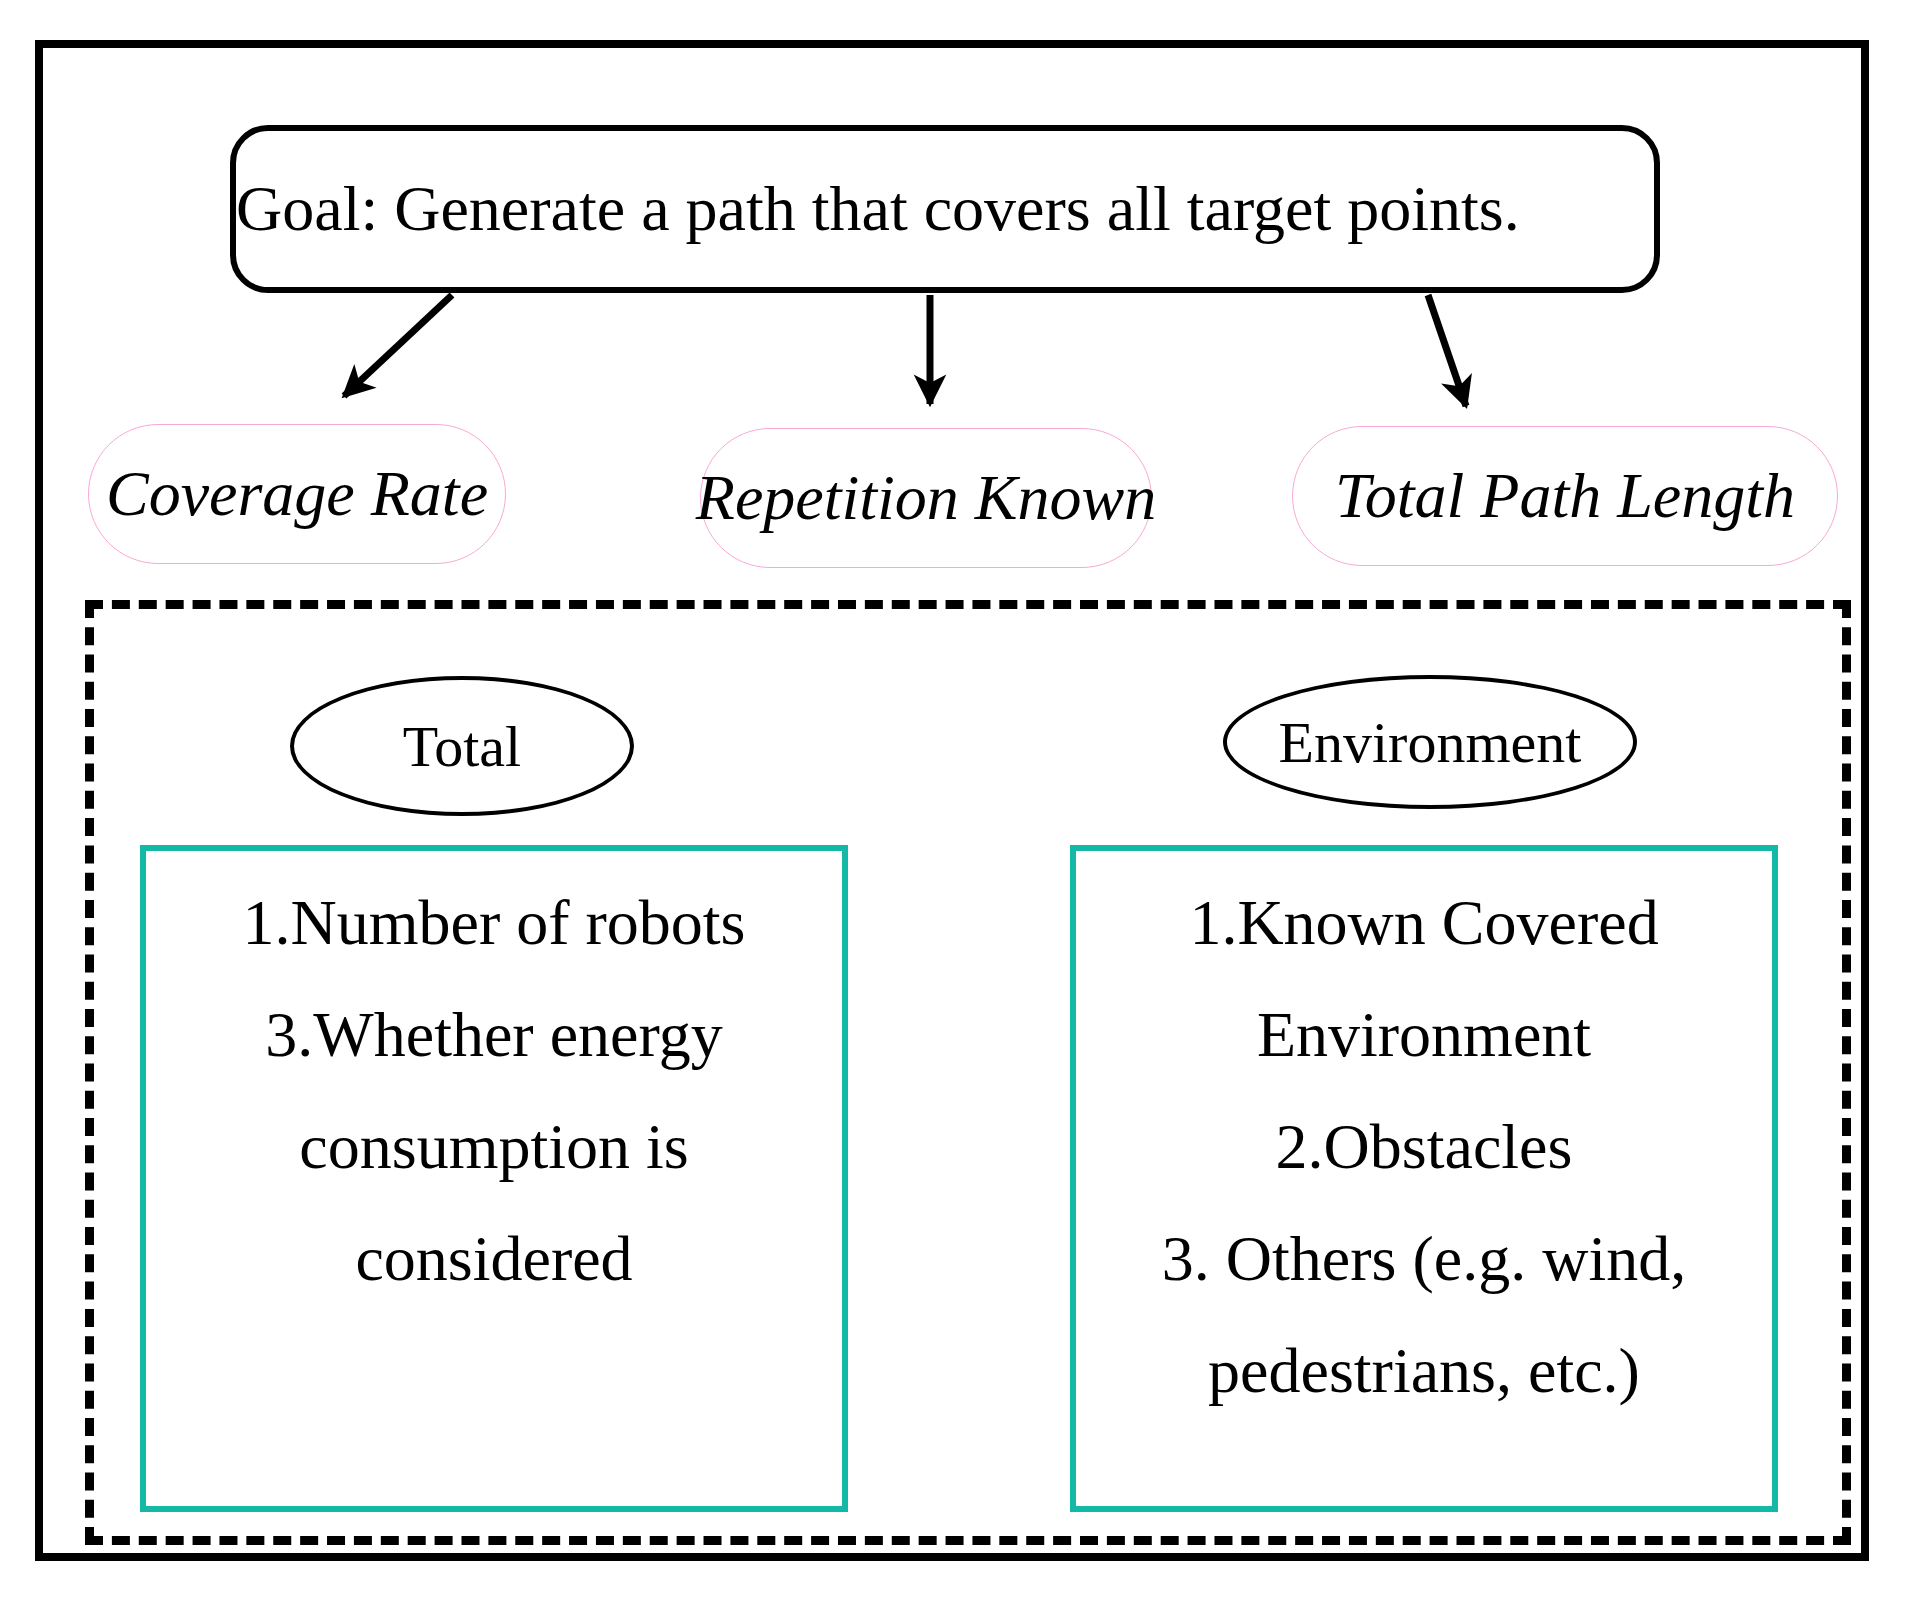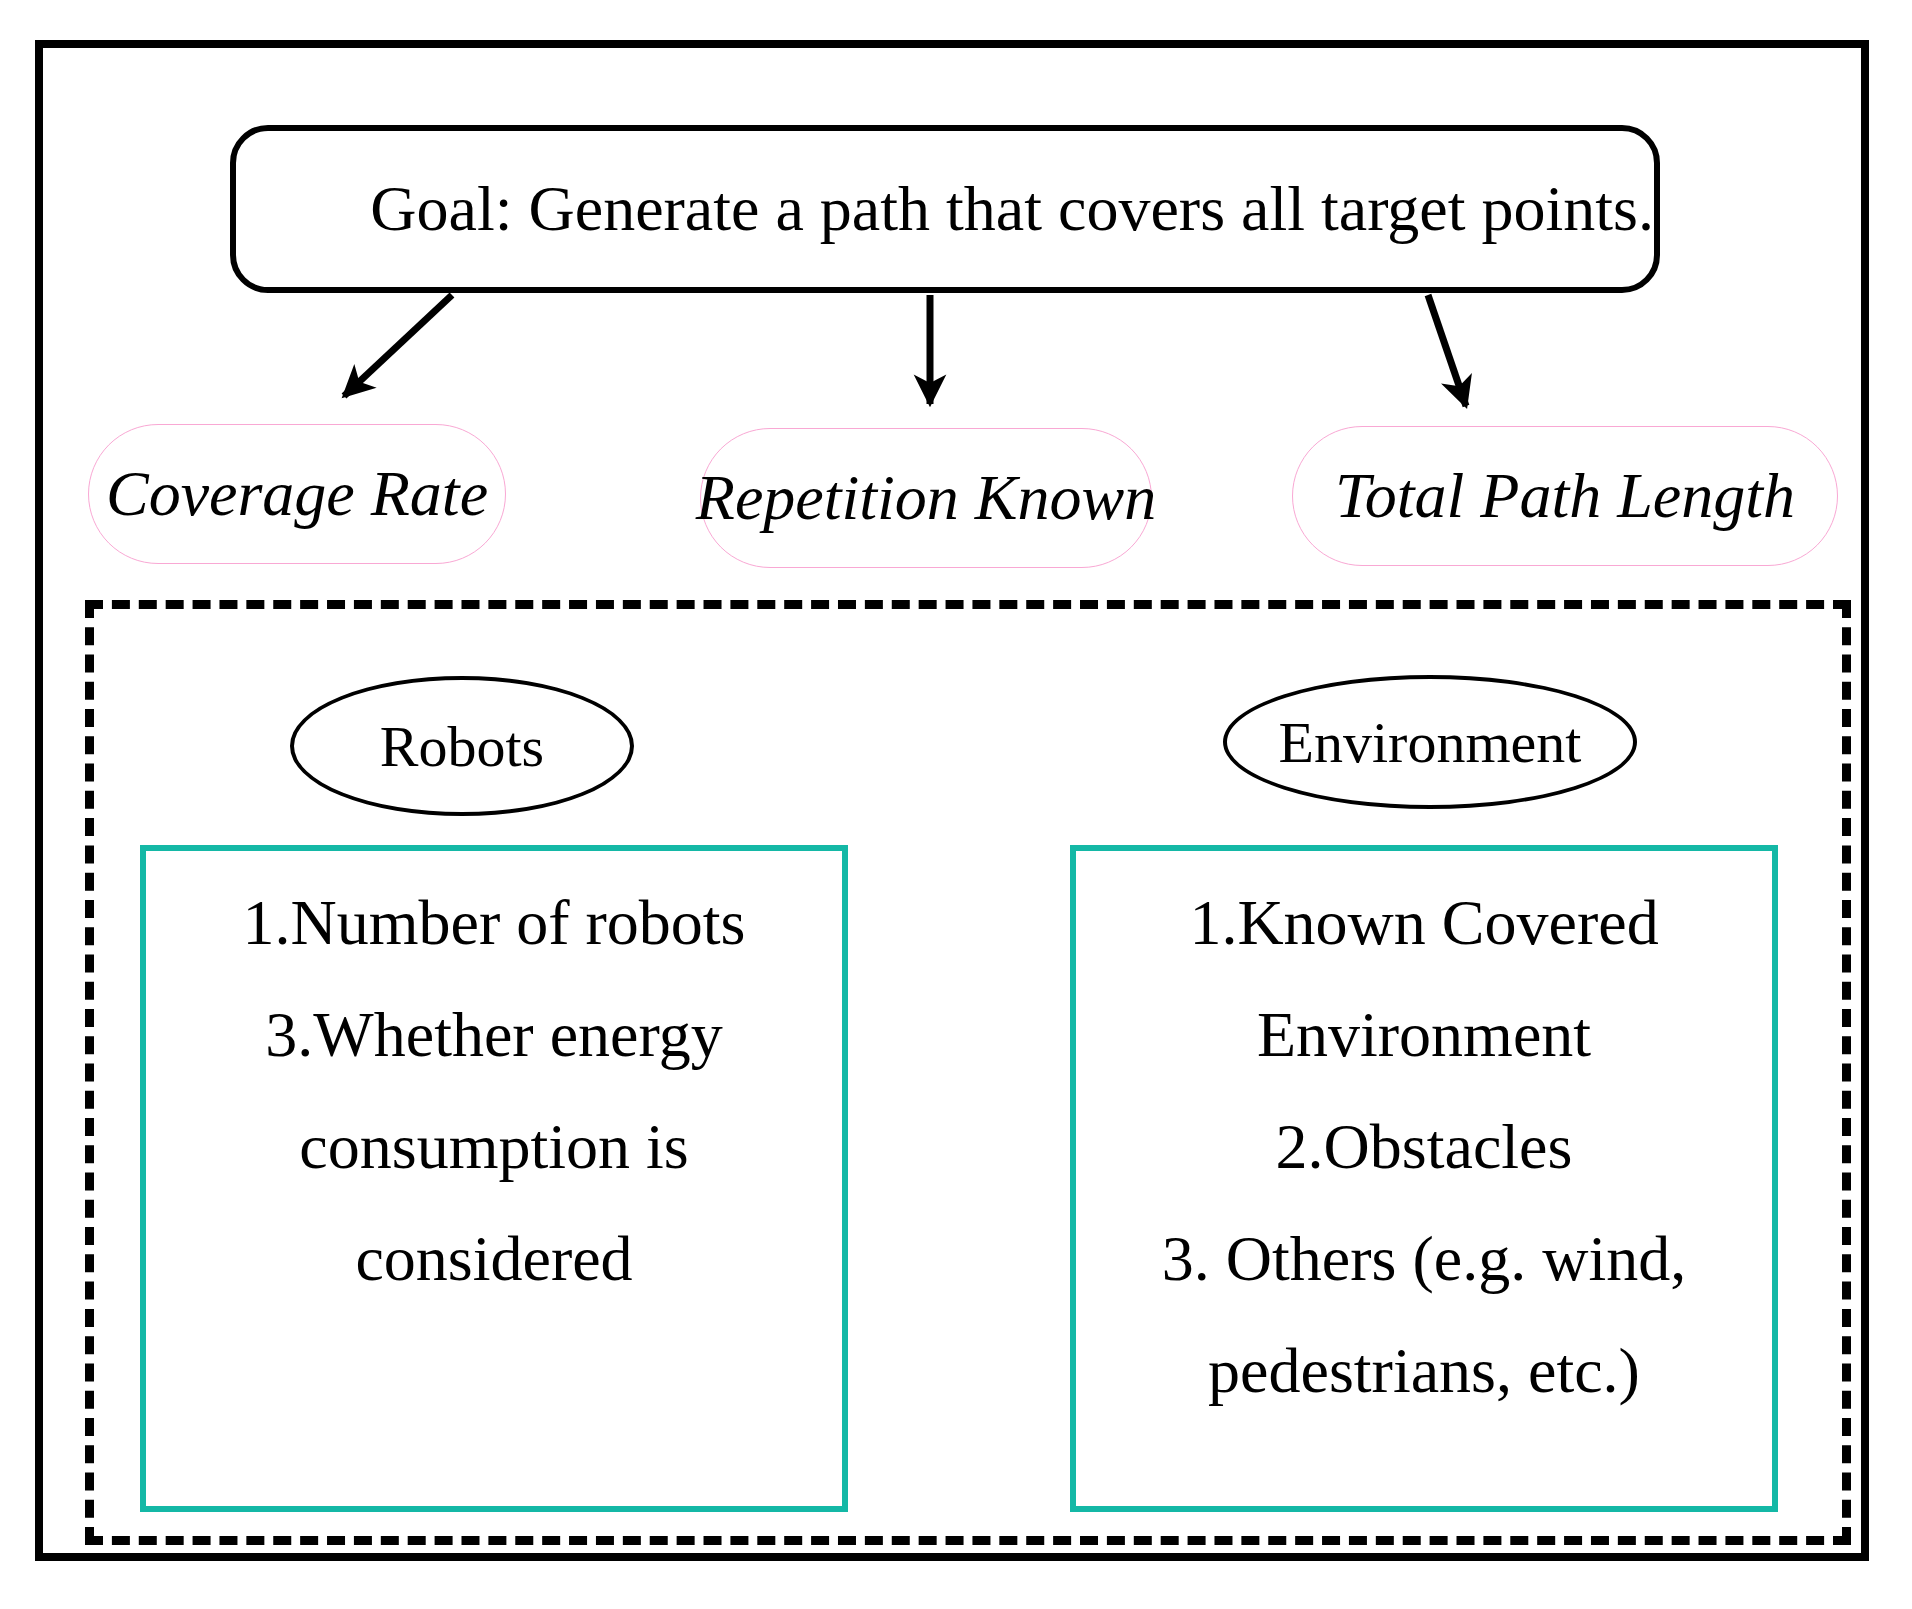--- a/index.html
+++ b/index.html
@@ -25,21 +25,21 @@
   }
   .goal-box {
     position: absolute;
     left: 230px; top: 125px;
     width: 1430px; height: 168px;
     border: 6px solid #000000;
     border-radius: 38px;
     box-sizing: border-box;
     display: flex;
     align-items: center;
-    justify-content: flex-end;
+    justify-content: flex-start;
     font-size: 64px;
     white-space: nowrap;
   }
   .arrow-layer {
     position: absolute;
     left: 0; top: 0;
     width: 1912px; height: 1609px;
     pointer-events: none;
   }
   .pill {
@@ -124,21 +124,21 @@
     <span>Repetition Known</span>
   </div>
 
   <div class="pill pill-total">
     <span>Total Path Length</span>
   </div>
 
   <div class="dashed-box"></div>
 
   <div class="ellipse ellipse-robots">
-    <span>Robots</span>
+    <span>Total</span>
   </div>
 
   <div class="ellipse ellipse-environment">
     <span>Environment</span>
   </div>
 
   <div class="detail-box detail-box-robots">
     <div class="list-item">1.Number of robots</div>
     <div class="list-item">3.Whether energy consumption is considered</div>
   </div>

